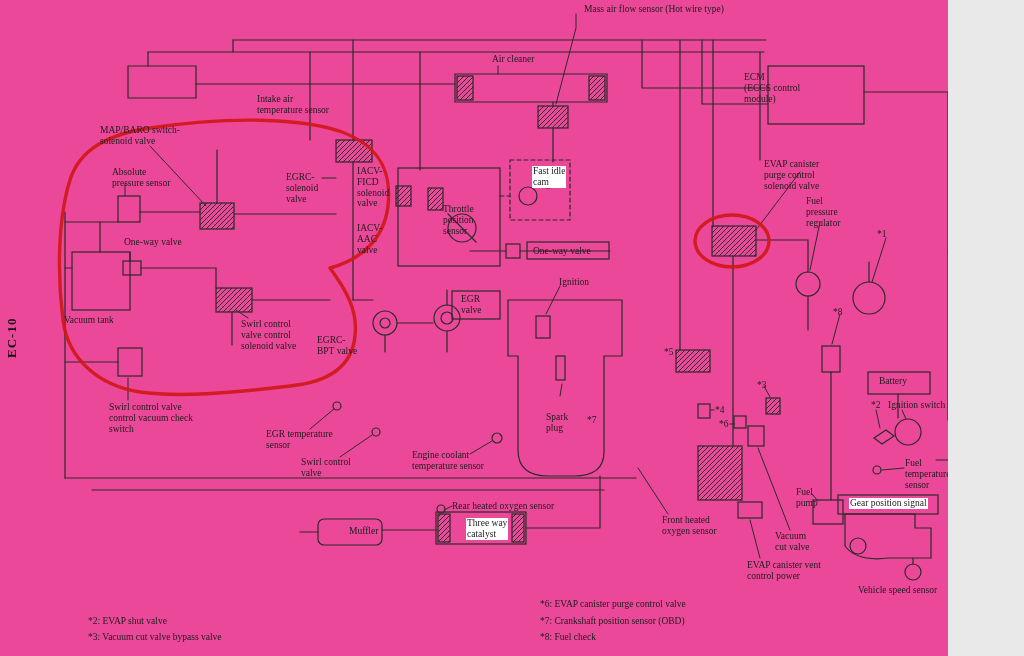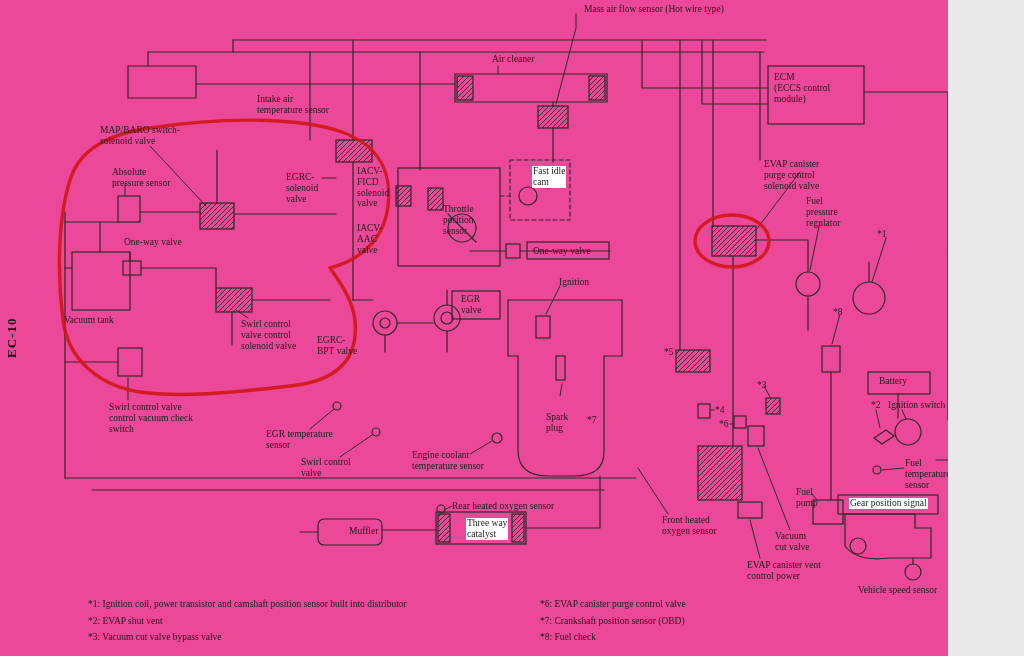--- a/index.html
+++ b/index.html
@@ -184,21 +184,21 @@
 
   <svg class="layer" width="1024" height="656" viewBox="0 0 1024 656">
     <g stroke="#d01818" stroke-width="3.4" fill="none" stroke-linejoin="round" stroke-linecap="round" opacity="0.92">
       <path d="M150,128 C 230,116 302,118 342,132 C 380,146 392,172 388,206 C 384,240 360,260 330,268 C 346,290 358,310 355,336 C 352,366 330,382 290,386 C 240,392 180,398 140,392 C 100,386 68,360 63,320 C 57,274 58,218 70,180 C 80,148 110,134 150,128 Z"></path>
       <ellipse cx="732" cy="241" rx="37" ry="26"></ellipse>
     </g>
   </svg>
 
   <div class="lbl" style="left:584px;top:4px">Mass air flow sensor (Hot wire type)</div>
   <div class="lbl" style="left:492px;top:54px">Air cleaner</div>
-  <div class="lbl" style="left:774px;top:72px">ECM
+  <div class="lbl" style="left:744px;top:72px">ECM
 (ECCS control
 module)</div>
   <div class="lbl" style="left:257px;top:94px">Intake air
 temperature sensor</div>
   <div class="lbl" style="left:100px;top:125px">MAP/BARO switch-
 solenoid valve</div>
   <div class="lbl" style="left:112px;top:167px">Absolute
 pressure sensor</div>
   <div class="lbl" style="left:286px;top:172px">EGRC-
 solenoid
@@ -264,22 +264,21 @@
   <div class="lbl boxed" style="left:466px;top:518px">Three way
 catalyst</div>
   <div class="lbl" style="left:662px;top:515px">Front heated
 oxygen sensor</div>
   <div class="lbl" style="left:775px;top:531px">Vacuum
 cut valve</div>
   <div class="lbl" style="left:747px;top:560px">EVAP canister vent
 control power</div>
   <div class="lbl" style="left:858px;top:585px">Vehicle speed sensor</div>
 
-  <div class="fn" style="left:88px;top:599px">*1: Ignition coil, power transistor and camshaft position sensor built into distributor</div>
-  <div class="fn" style="left:88px;top:616px">*2: EVAP shut vent</div>
+  <div class="fn" style="left:88px;top:616px">*2: EVAP shut valve</div>
   <div class="fn" style="left:88px;top:632px">*3: Vacuum cut valve bypass valve</div>
   <div class="fn" style="left:540px;top:599px">*6: EVAP canister purge control valve</div>
   <div class="fn" style="left:540px;top:616px">*7: Crankshaft position sensor (OBD)</div>
   <div class="fn" style="left:540px;top:632px">*8: Fuel check</div>
 
   <div class="side side-left" style="left:4px;top:358px">EC-10</div>
   <div class="side side-right" style="left:1008px;top:256px">System Diagram</div>
 
 </div>
 

